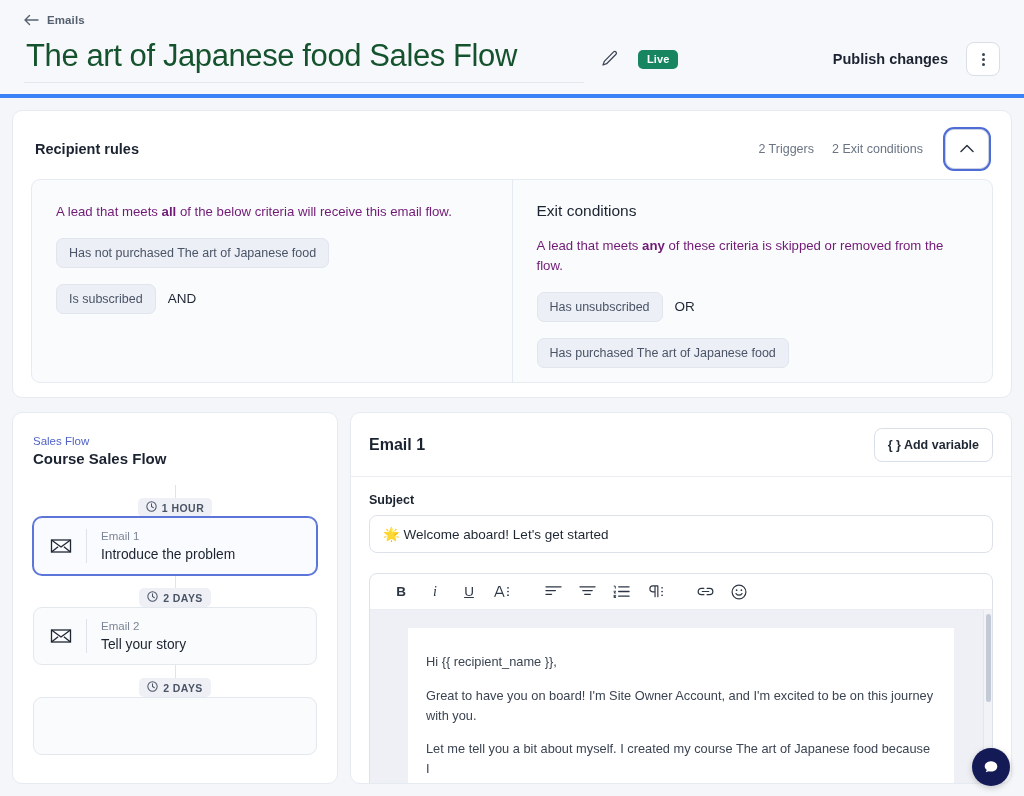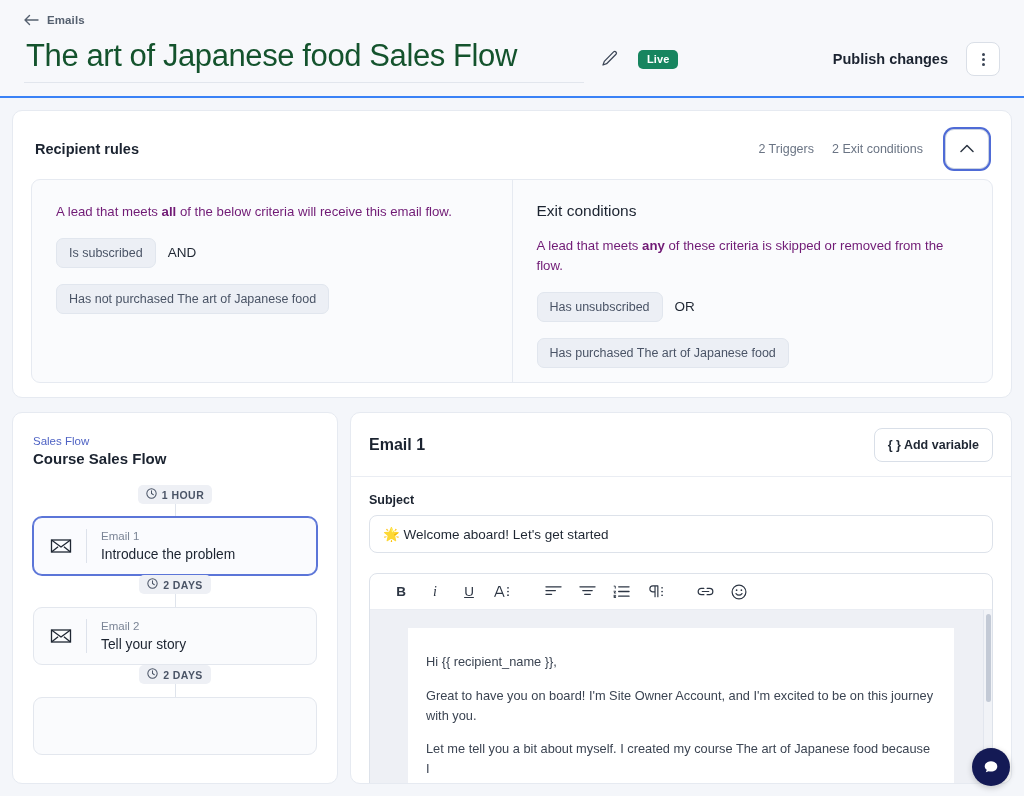--- a/index.html
+++ b/index.html
@@ -11,21 +11,21 @@
     overflow: hidden;
     color: #1f2733;
     -webkit-font-smoothing: antialiased;
   }
   .app { width: 1024px; height: 796px; position: relative; }
 
   
   .header {
     background: #f7f8fb;
     padding: 14px 24px 0 24px;
-    border-bottom: 2px solid #3b82f6;
+    border-bottom: 4px solid #3b82f6;
     height: 98px;
   }
   .breadcrumb {
     display: flex; align-items: center; gap: 8px;
     font-size: 11.5px; font-weight: 700; color: #55606f;
     letter-spacing: .1px;
     cursor: pointer; width: fit-content;
   }
   .breadcrumb svg { display: block; }
   .title-row {
@@ -139,21 +139,21 @@
   .node.email.selected {
     border: 1px solid #5b75d8; background: #fafbfe;
     box-shadow: 0 0 0 1px #5b75d8;
   }
   .node.email .env { width: 26px; height: 26px; flex: 0 0 26px; display: block; }
   .node.email .sep { width: 1px; height: 34px; background: #dde2eb; margin: 0 14px 0 12px; }
   .node.email .txt .lbl { font-size: 11.5px; color: #7b8596; line-height: 15px; }
   .node.email .txt .ttl { font-size: 13.8px; color: #1b2330; line-height: 19px; margin-top: 1px; }
   .connector {
     position: relative; height: 32px;
-    display: flex; align-items: flex-start; justify-content: center;
+    display: flex; align-items: flex-end; justify-content: center;
   }
   .connector::before {
     content: ""; position: absolute; top: 0; bottom: 0; left: 50%;
     width: 1px; background: #dfe4ec;
   }
   .delay-pill {
     position: relative; z-index: 2;
     background: #eef0f5; border-radius: 5px;
     padding: 3px 8px; font-size: 10.5px; font-weight: 700;
     color: #4a5466; letter-spacing: .45px;
@@ -281,25 +281,25 @@
       </div>
     </div>
 
     <div class="rules-inner">
 
       <div class="rules-col left">
         <div class="col-desc">
           <span>A lead that meets </span><b>all</b><span> of the below criteria will receive this email flow.</span>
         </div>
         <div class="chip-row">
+          <span class="chip">Has not purchased The art of Japanese food</span>
+        </div>
+        <div class="chip-row">
           <span class="chip">Is subscribed</span>
           <span class="conj">AND</span>
-        </div>
-        <div class="chip-row">
-          <span class="chip">Has not purchased The art of Japanese food</span>
         </div>
       </div>
 
       <div class="rules-col">
         <div class="col-title">Exit conditions</div>
         <div class="col-desc">
           <span>A lead that meets </span><b>any</b><span> of these criteria is skipped or removed from the flow.</span>
         </div>
         <div class="chip-row">
           <span class="chip">Has unsubscribed</span>

